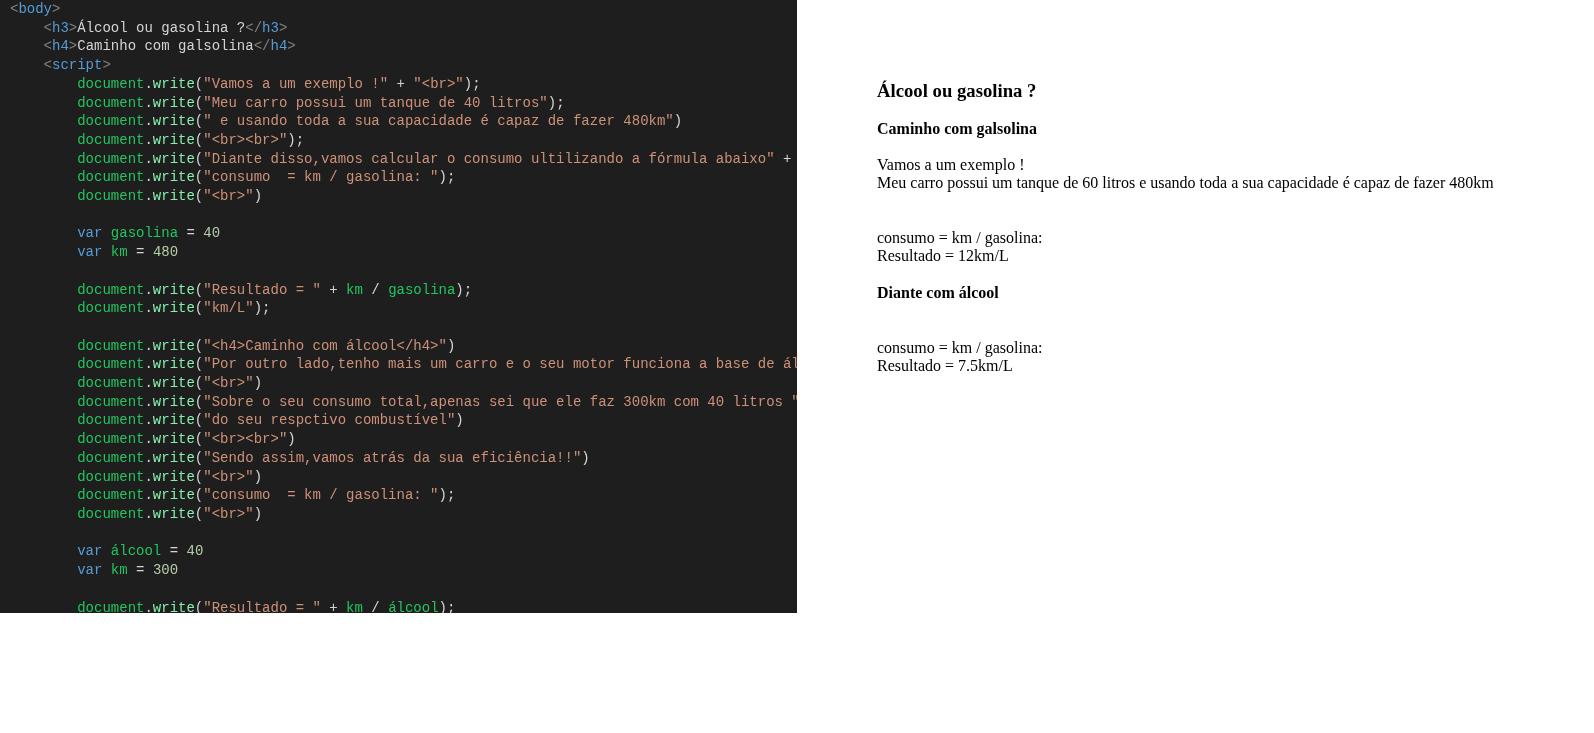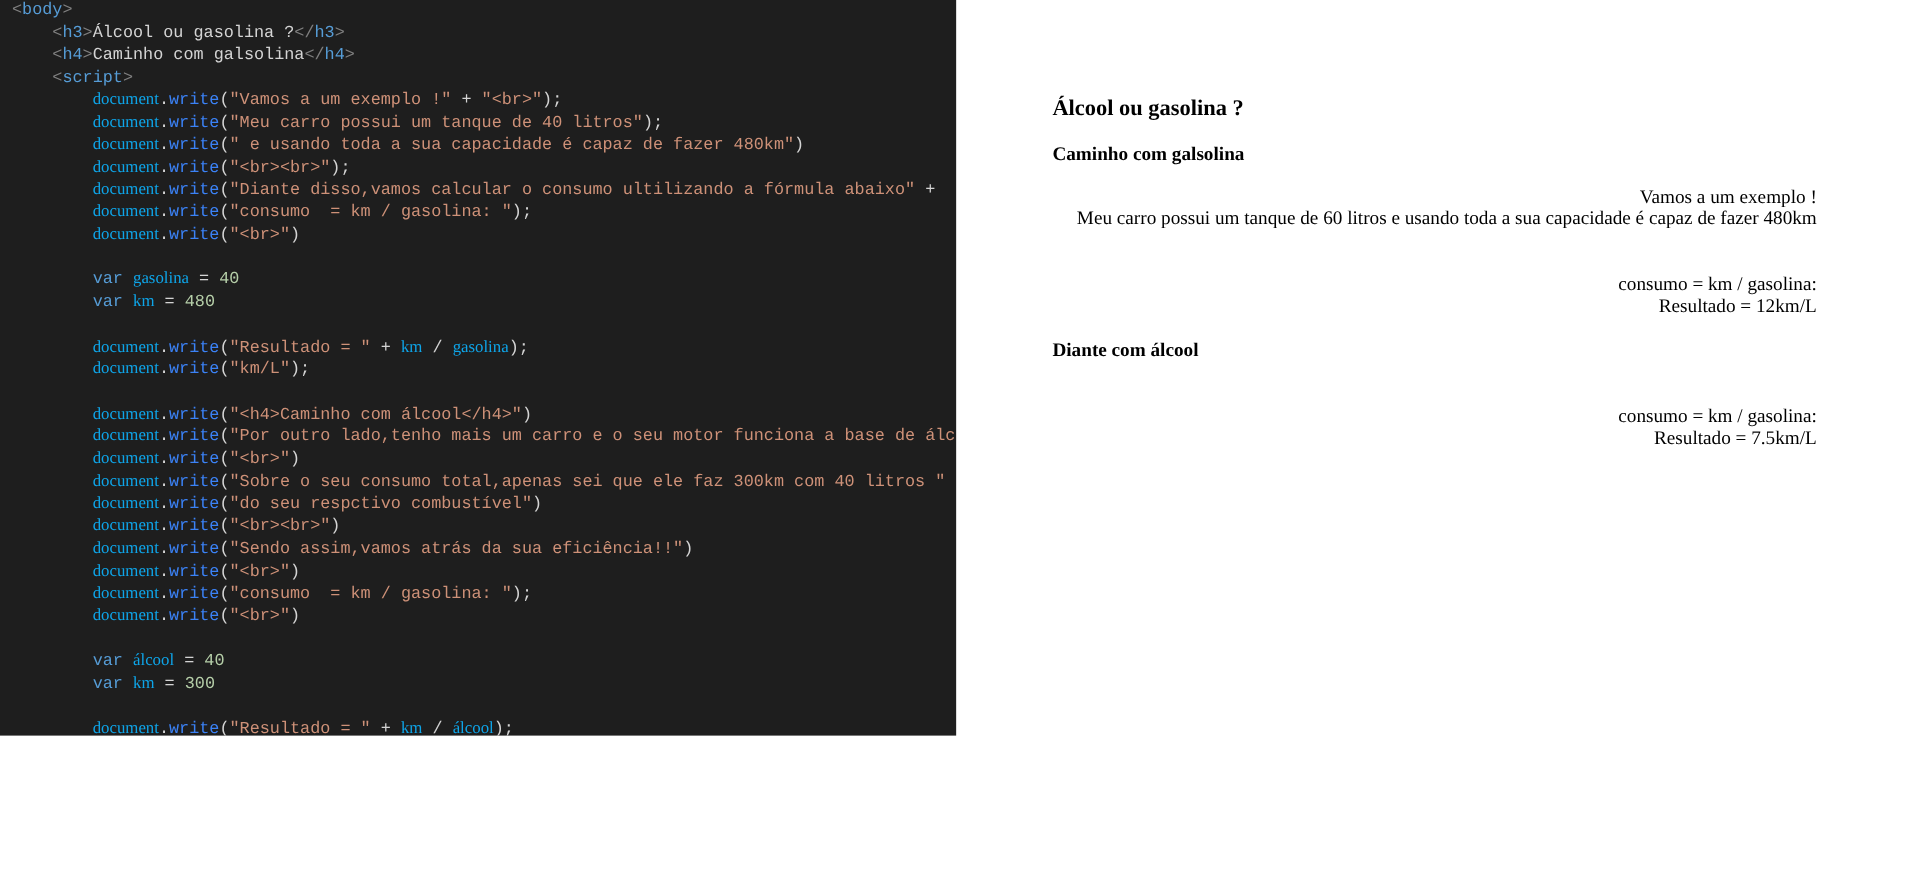--- a/index.html
+++ b/index.html
@@ -26,27 +26,27 @@
     height: 733px;
     background: #ffffff;
     color: #000000;
     font-family: 'Times New Roman', Times, serif;
     font-size: 16px;
     padding: 80px 80px 0 80px;
     line-height: 1.15;
   }
   .preview h3 { font-size: 18.7px; font-weight: bold; margin: 0 0 18px 0; }
   .preview h4 { font-size: 16px; font-weight: bold; margin: 0 0 18px 0; }
-  .preview .para { margin-bottom: 18px; text-align: right; }
+  .preview .para { margin-bottom: 18px; }
   
   .tag { color: #569cd6; }
   .attr { color: #808080; }
   .txt { color: #d4d4d4; }
-  .obj { color: #0ea5e9; font-family: Liberation Serif, serif; }
-  .met { color: #3b82f6; }
+  .obj { color: #22c55e; }
+  .met { color: #86efac; }
   .str { color: #ce9178; }
   .kw  { color: #569cd6; }
   .num { color: #b5cea8; }
   .op  { color: #d4d4d4; }
   .pun { color: #d4d4d4; }
   .cl  { color: #808080; }
 </style>
 </head>
 <body>
 

